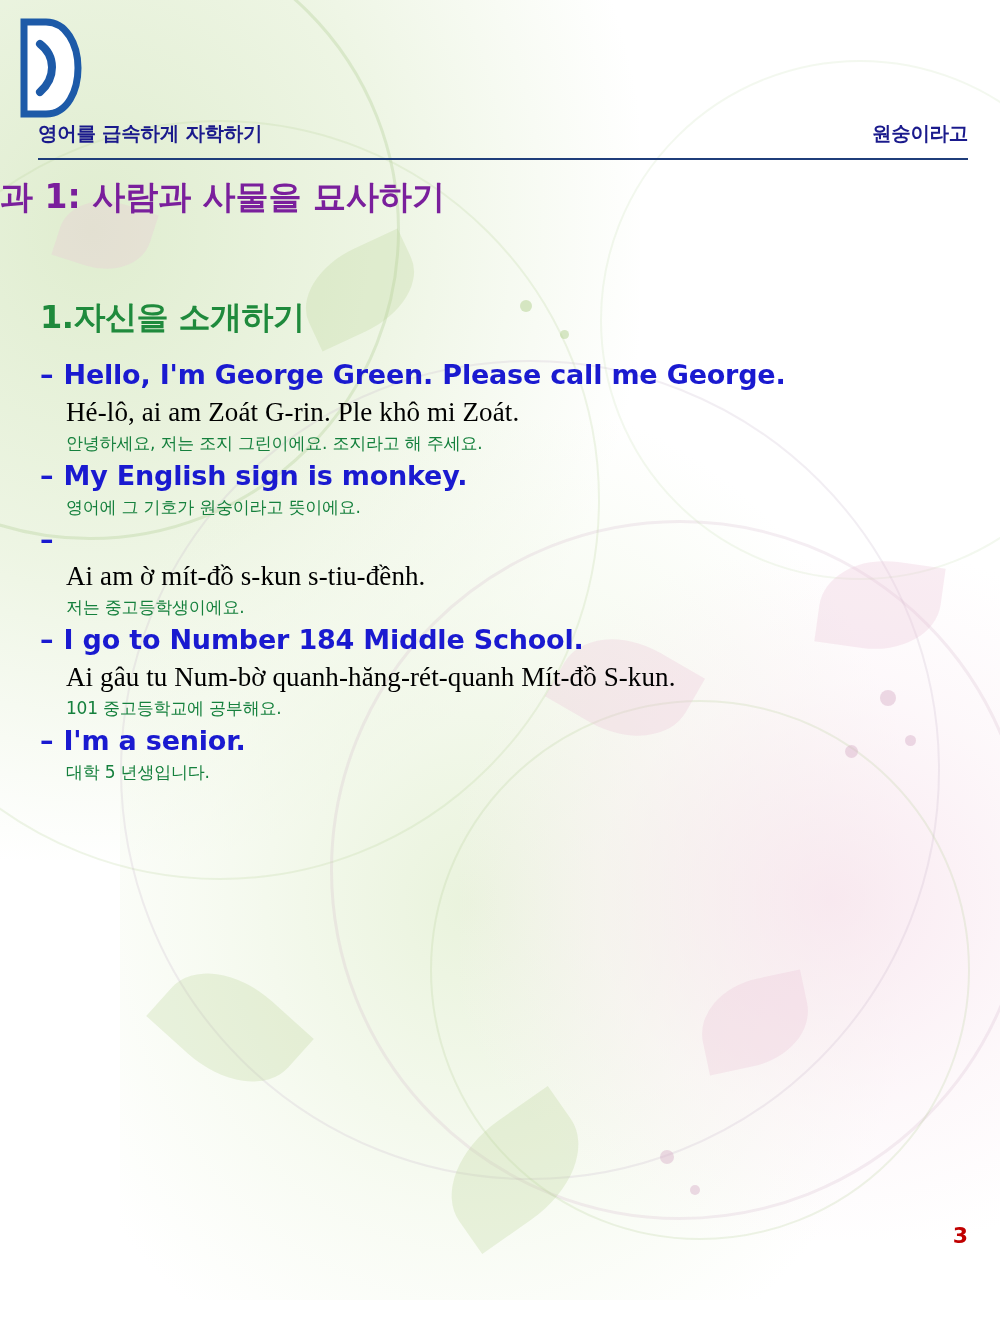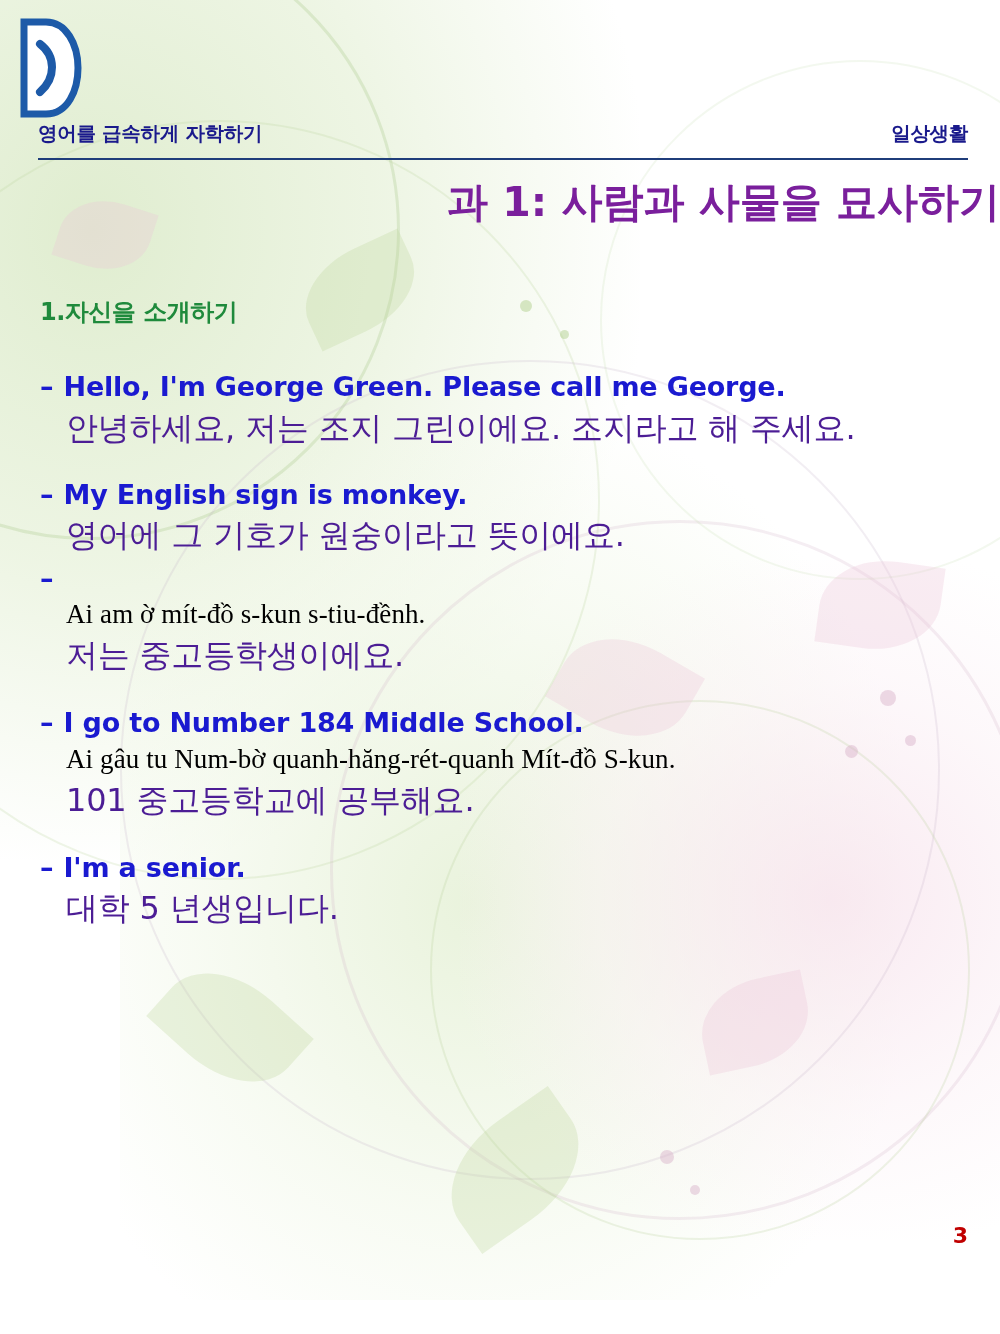--- a/index.html
+++ b/index.html
@@ -99,42 +99,42 @@
     font-weight: bold;
     color: #1a1a8c;
     letter-spacing: -0.3px;
     white-space: nowrap;
   }
 
   
   .slide-title {
     position: absolute;
     left: 0;
-    right: 0;
+    right: 12px;
     top: 175px;
-    text-align: right;
-    z-index: 3;
-    font-family: "DejaVu Sans", sans-serif;
-    font-size: 41px;
+    text-align: left;
+    z-index: 3;
+    font-family: "DejaVu Sans", sans-serif;
+    font-size: 33px;
     font-weight: bold;
     color: #7a1f9c;
     letter-spacing: 0px;
   }
 
   
   .content {
     position: absolute;
     left: 40px;
     right: 24px;
     top: 296px;
     z-index: 3;
   }
   .section-heading {
     font-family: "DejaVu Sans", sans-serif;
-    font-size: 24px;
+    font-size: 32px;
     font-weight: bold;
     color: #1f8a3c;
     margin: 0 0 18px 0;
     letter-spacing: -0.5px;
   }
   .entry {
     margin-bottom: 5px;
   }
   .en-line {
     display: flex;
@@ -150,34 +150,33 @@
     line-height: 1.25;
     flex: 0 0 auto;
   }
   .en {
     font-family: "DejaVu Sans", sans-serif;
     font-size: 27px;
     font-weight: bold;
     color: #1a1ad0;
     line-height: 1.28;
     letter-spacing: -0.2px;
-    margin-top: 24px;
   }
   .translit {
     font-family: "Liberation Serif", "DejaVu Serif", serif;
     font-size: 27px;
     color: #000000;
     line-height: 1.3;
     margin: 2px 0 0 26px;
     letter-spacing: 0.1px;
   }
   .ko {
     font-family: "DejaVu Sans", sans-serif;
-    font-size: 32px;
-    color: #4c1d95;
+    font-size: 17px;
+    color: #15803d;
     line-height: 1.32;
     margin: 2px 0 0 26px;
     letter-spacing: -0.2px;
   }
 
   
   .page-number {
     position: absolute;
     right: 32px;
     bottom: 86px;
@@ -224,33 +223,34 @@
 
   <div class="logo">
     <svg viewBox="0 0 62 100" width="62" height="100" aria-hidden="true">
       <path d="M4 4 L4 96 L26 96 C48 96 58 72 58 50 C58 26 46 4 26 4 Z" fill="#ffffff" stroke="#1d5aa8" stroke-width="7"></path>
       <path d="M20 26 C36 38 36 60 20 74" fill="none" stroke="#1d5aa8" stroke-width="8" stroke-linecap="round"></path>
     </svg>
   </div>
 
   <div class="header">
     <div class="header-left">영어를 급속하게 자학하기</div>
-    <div class="header-right">일상생활</div>
+    <div class="header-right">원숭이라고</div>
   </div>
 
   <div class="slide-title">과 1: 사람과 사물을 묘사하기</div>
 
   <div class="content">
     <h2 class="section-heading">1.자신을 소개하기</h2>
 
     <div class="entry">
       <div class="en-line">
         <span class="dash">–</span>
         <span class="en">Hello, I'm George Green. Please call me George.</span>
       </div>
+      <div class="translit">Hé-lô, ai am Zoát G-rin. Ple khô mi Zoát.</div>
       <div class="ko">안녕하세요, 저는 조지 그린이에요. 조지라고 해 주세요.</div>
     </div>
 
     <div class="entry">
       <div class="en-line">
         <span class="dash">–</span>
         <span class="en">My English sign is monkey.</span>
       </div>
       <div class="ko">영어에 그 기호가 원숭이라고 뜻이에요.</div>
     </div>

